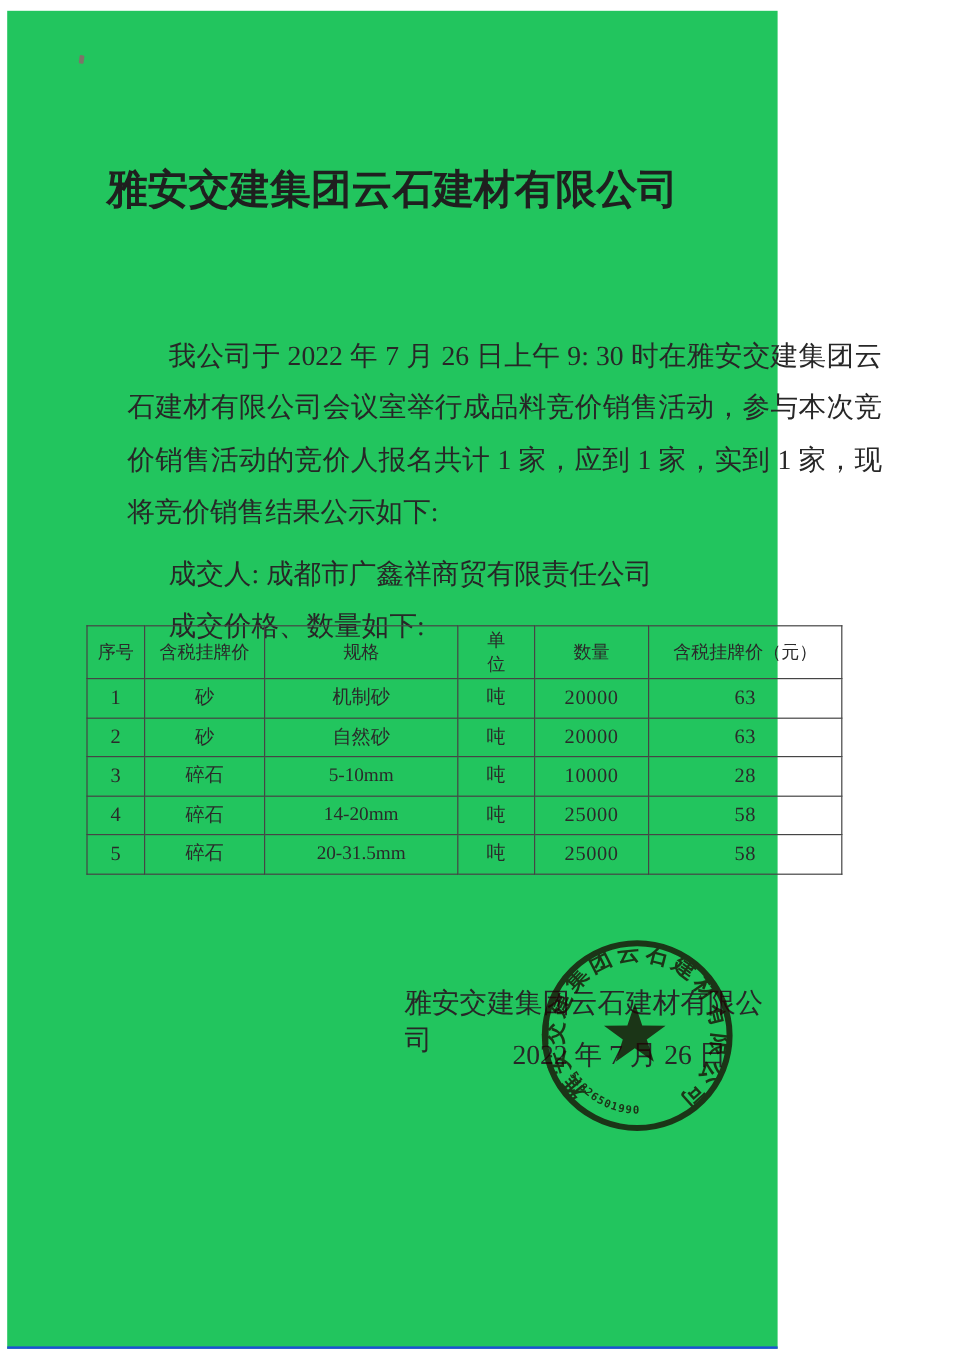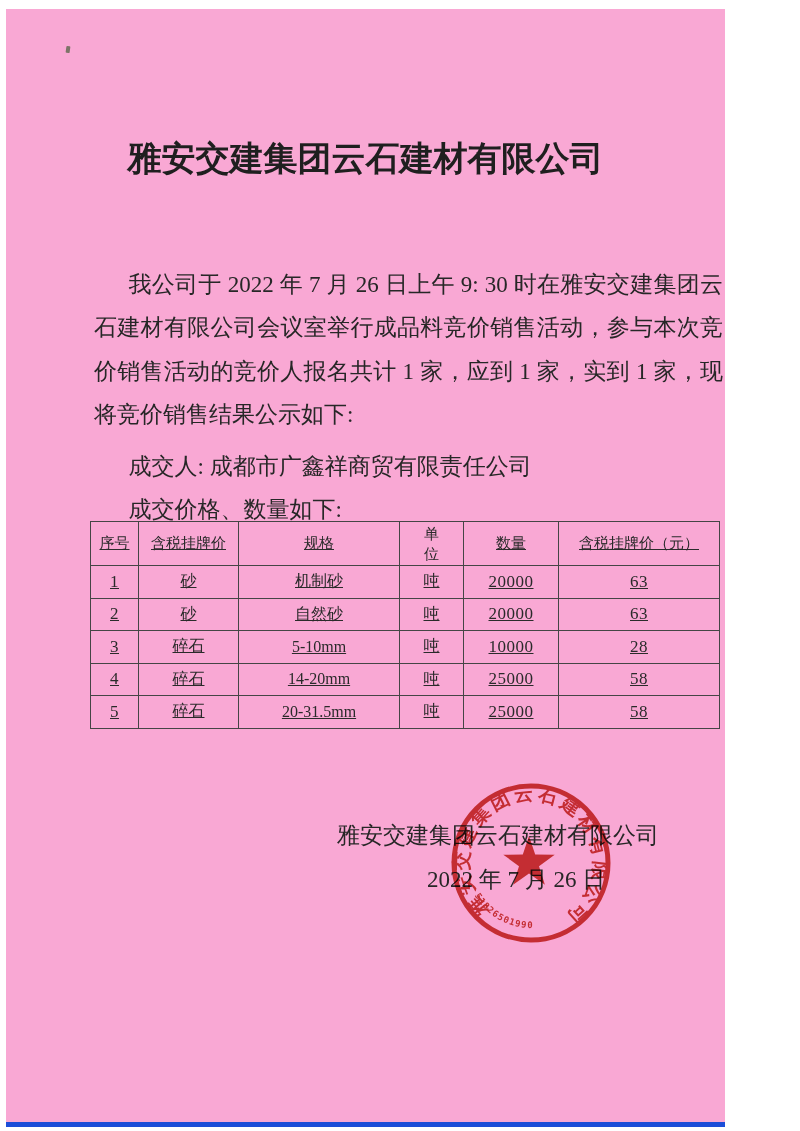--- a/index.html
+++ b/index.html
@@ -3,45 +3,45 @@
 <meta charset="utf-8">
 <style>
   html,body{margin:0;padding:0;}
   body{
     width:800px;height:1131px;position:relative;overflow:hidden;
     background:#ffffff;
     font-family:"Liberation Serif","DejaVu Serif",serif;
     color:#2b2b2b;
   }
   .sheet{
-    position:absolute;left:6px;top:9px;width:719px;height:1113px;
-    background:#f9a8d4;
-    border-bottom:5px solid #1d4ed8;
+    position:absolute;left:6px;top:9px;width:642px;height:1113px;
+    background:#22c55e;
+    border-bottom:2px solid #1d4ed8;
   }
   .speck{
     position:absolute;left:60px;top:37px;width:4px;height:7px;
     background:#7d7468;border-radius:1px;transform:rotate(8deg);
   }
   .doc-title{
     position:absolute;left:0;top:127px;width:100%;
     text-align:center;font-size:34px;font-weight:bold;line-height:46px;
     color:#1f1f1f;
   }
   .body-text{
-    margin:4px;font-size:23px;line-height:43.4px;color:#272727;
+    margin:16px;font-size:23px;line-height:43.4px;color:#272727;
   }
   .para{
     position:absolute;left:84px;top:250px;width:629px;
     text-indent:1.5em;text-align:justify;
   }
   .winner{position:absolute;left:84px;top:432px;width:640px;text-indent:1.5em;}
   .price-intro{position:absolute;left:84px;top:475px;width:640px;text-indent:1.5em;}
   table.deal{
-    position:absolute;left:84px;top:512px;width:629px;
-    border-collapse:collapse;table-layout:fixed;text-decoration:underline;
+    position:absolute;left:66px;top:512px;width:629px;
+    border-collapse:collapse;table-layout:fixed;
   }
   table.deal th,table.deal td{
     border:1px solid #454545;text-align:center;vertical-align:middle;
     font-weight:normal;padding:0;color:#2a2a2a;
   }
   table.deal thead tr{height:44px;}
   table.deal tbody tr{height:32.5px;}
   table.deal th{font-size:15px;}
   table.deal td{font-size:16px;}
   table.deal td.num{font-size:17px;letter-spacing:0.5px;}

